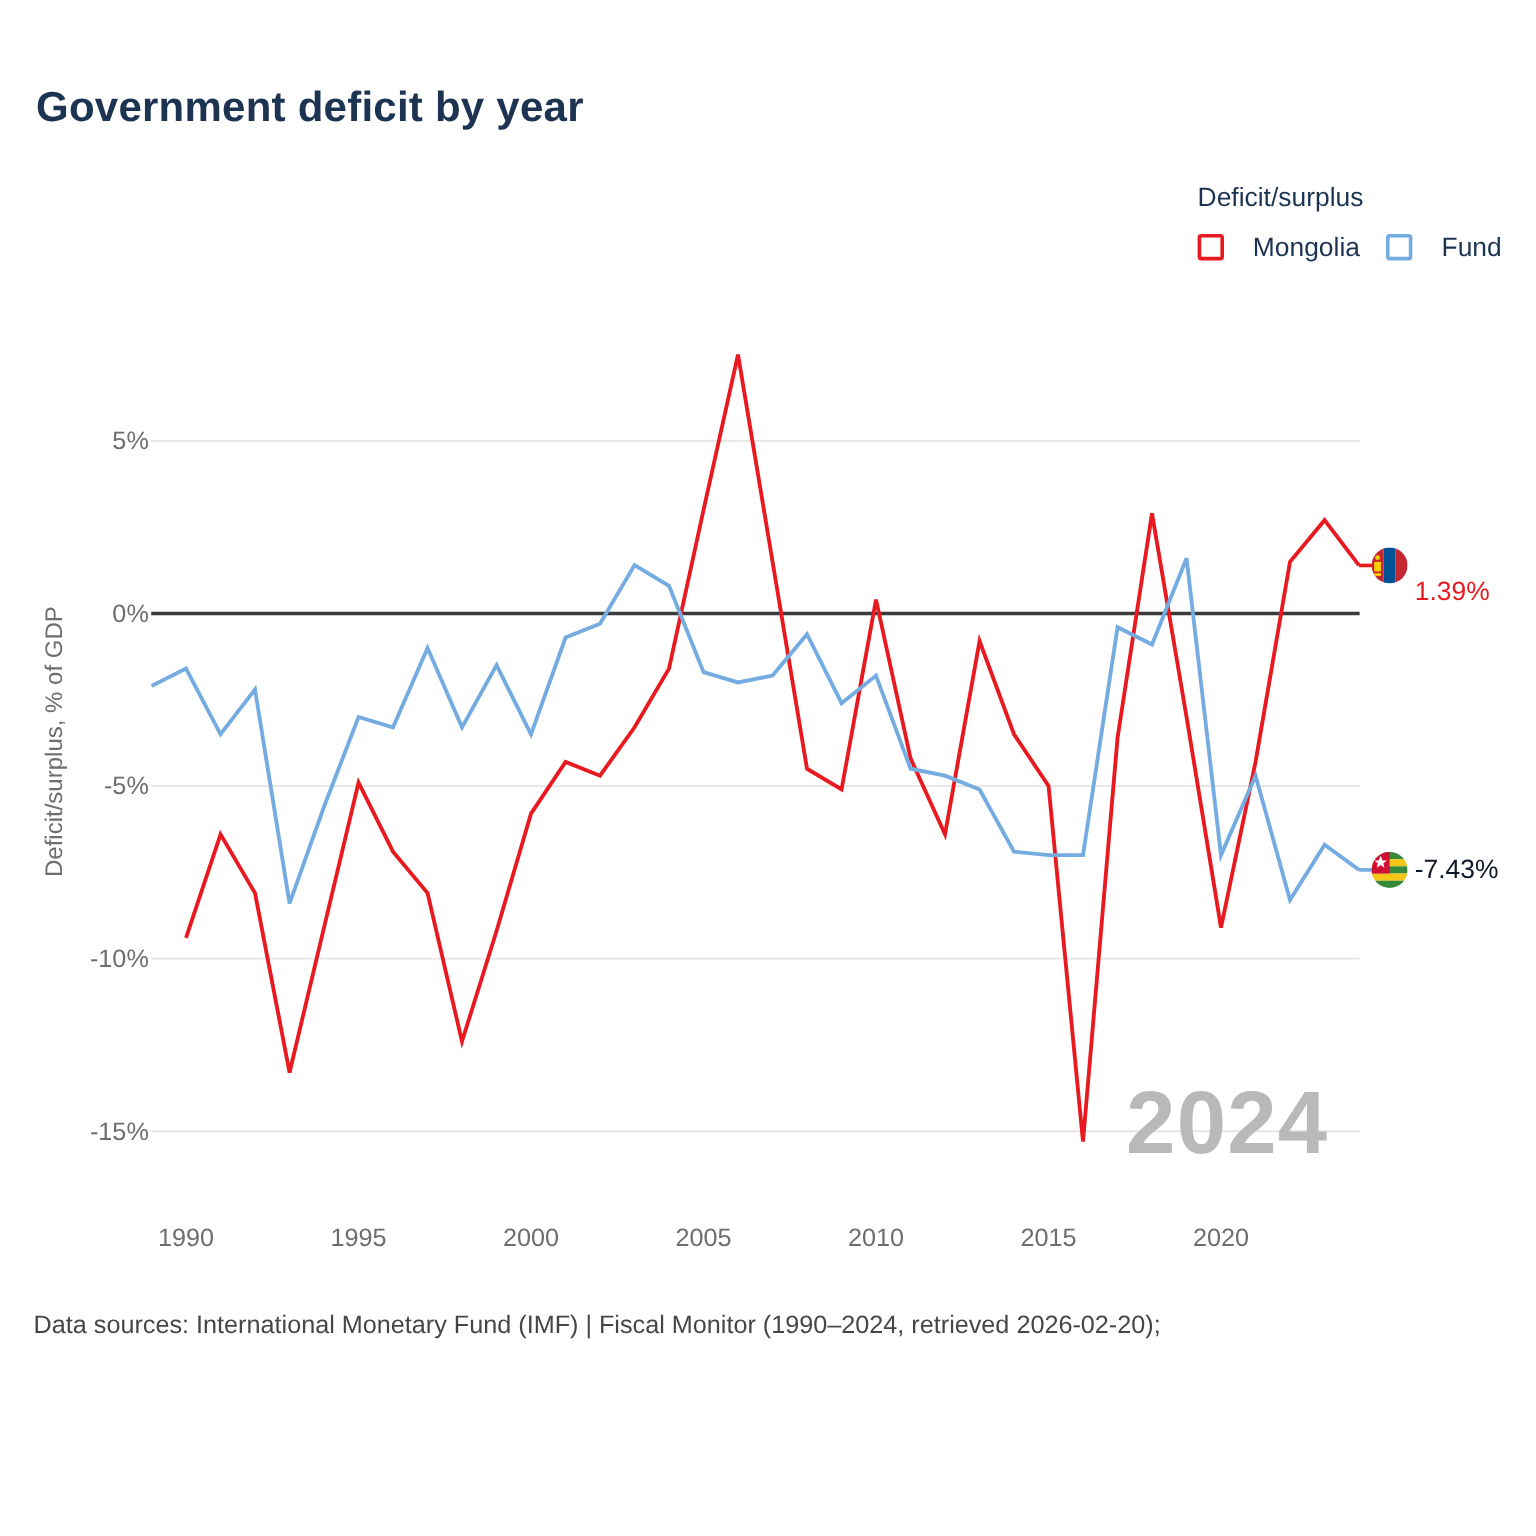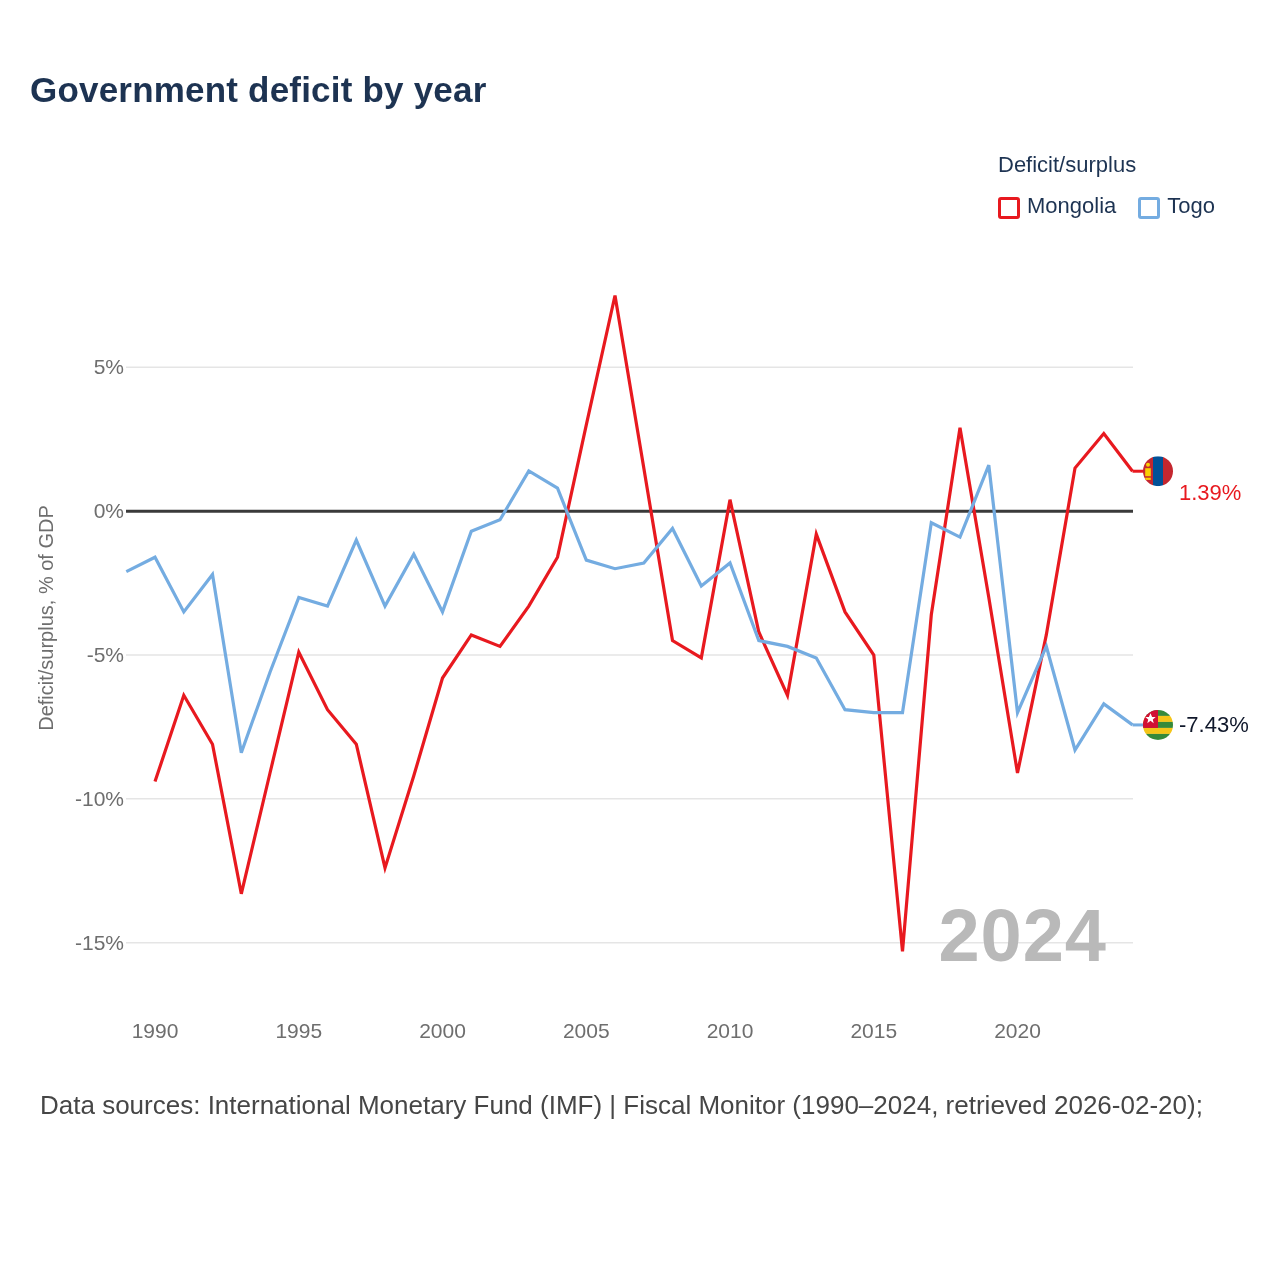--- a/index.html
+++ b/index.html
@@ -7,49 +7,49 @@
     position:relative;width:1280px;height:1278px;background:#ffffff;overflow:hidden;
     font-family:"Liberation Sans","DejaVu Sans",sans-serif;
   }
   .title{
     position:absolute;left:30px;top:70px;
     font-size:35px;font-weight:700;color:#1d3352;letter-spacing:.2px;
   }
   .legend{position:absolute;left:998px;top:152px;width:270px;}
   .legend-title{font-size:22px;color:#1d3352;margin-bottom:15px;}
   .legend-items{display:flex;flex-direction:row;align-items:center;gap:22px;}
-  .legend-item{display:flex;align-items:flex-end;gap:7px;font-size:22px;color:#1d3352;cursor:pointer;}
+  .legend-item{display:flex;align-items:center;gap:24px;font-size:22px;color:#1d3352;cursor:pointer;}
   .swatch{width:22px;height:22px;box-sizing:border-box;border:3px solid #000;border-radius:3px;background:#fff;flex:0 0 auto;}
   #chart-svg{position:absolute;left:0;top:0;}
   .yaxis-title{
     position:absolute;left:46px;top:618px;transform:translate(-50%,-50%) rotate(-90deg);
     white-space:nowrap;font-size:20px;color:#6e6e6e;
   }
   .end-label{position:absolute;font-size:22px;white-space:nowrap;}
-  .footer{position:absolute;left:40px;top:1086px;width:1210px;font-size:26px;line-height:38px;color:#464646;}
+  .footer{position:absolute;left:28px;top:1086px;width:1210px;font-size:21px;line-height:38px;color:#464646;}
   .tick{font-size:21px;fill:#6e6e6e;}
   .watermark{font-size:74px;font-weight:700;fill:#b9b9b9;letter-spacing:1px;}
 </style>
 </head>
 <body>
 
 <div id="app">
 
   <div class="title">Government deficit by year</div>
 
   <div class="legend">
     <div class="legend-title">Deficit/surplus</div>
     <div class="legend-items">
       <div class="legend-item">
         <span class="swatch" style="border-color: rgb(232, 25, 31);"></span>
         <span>Mongolia</span>
       </div>
       <div class="legend-item">
         <span class="swatch" style="border-color: rgb(116, 172, 225);"></span>
-        <span>Togo</span>
+        <span>Fund</span>
       </div>
     </div>
   </div>
 
   <div class="yaxis-title">Deficit/surplus, % of GDP</div>
 
   <svg id="chart-svg" width="1280" height="1280" viewBox="0 0 1280 1280">
     <g id="layer-grid">
         <line x1="126" y1="367.37" x2="1133" y2="367.37" stroke="#e5e5e5" stroke-width="1.5"></line>
         <line x1="126" y1="511.2" x2="1133" y2="511.2" stroke="#3a3a3a" stroke-width="3"></line>

